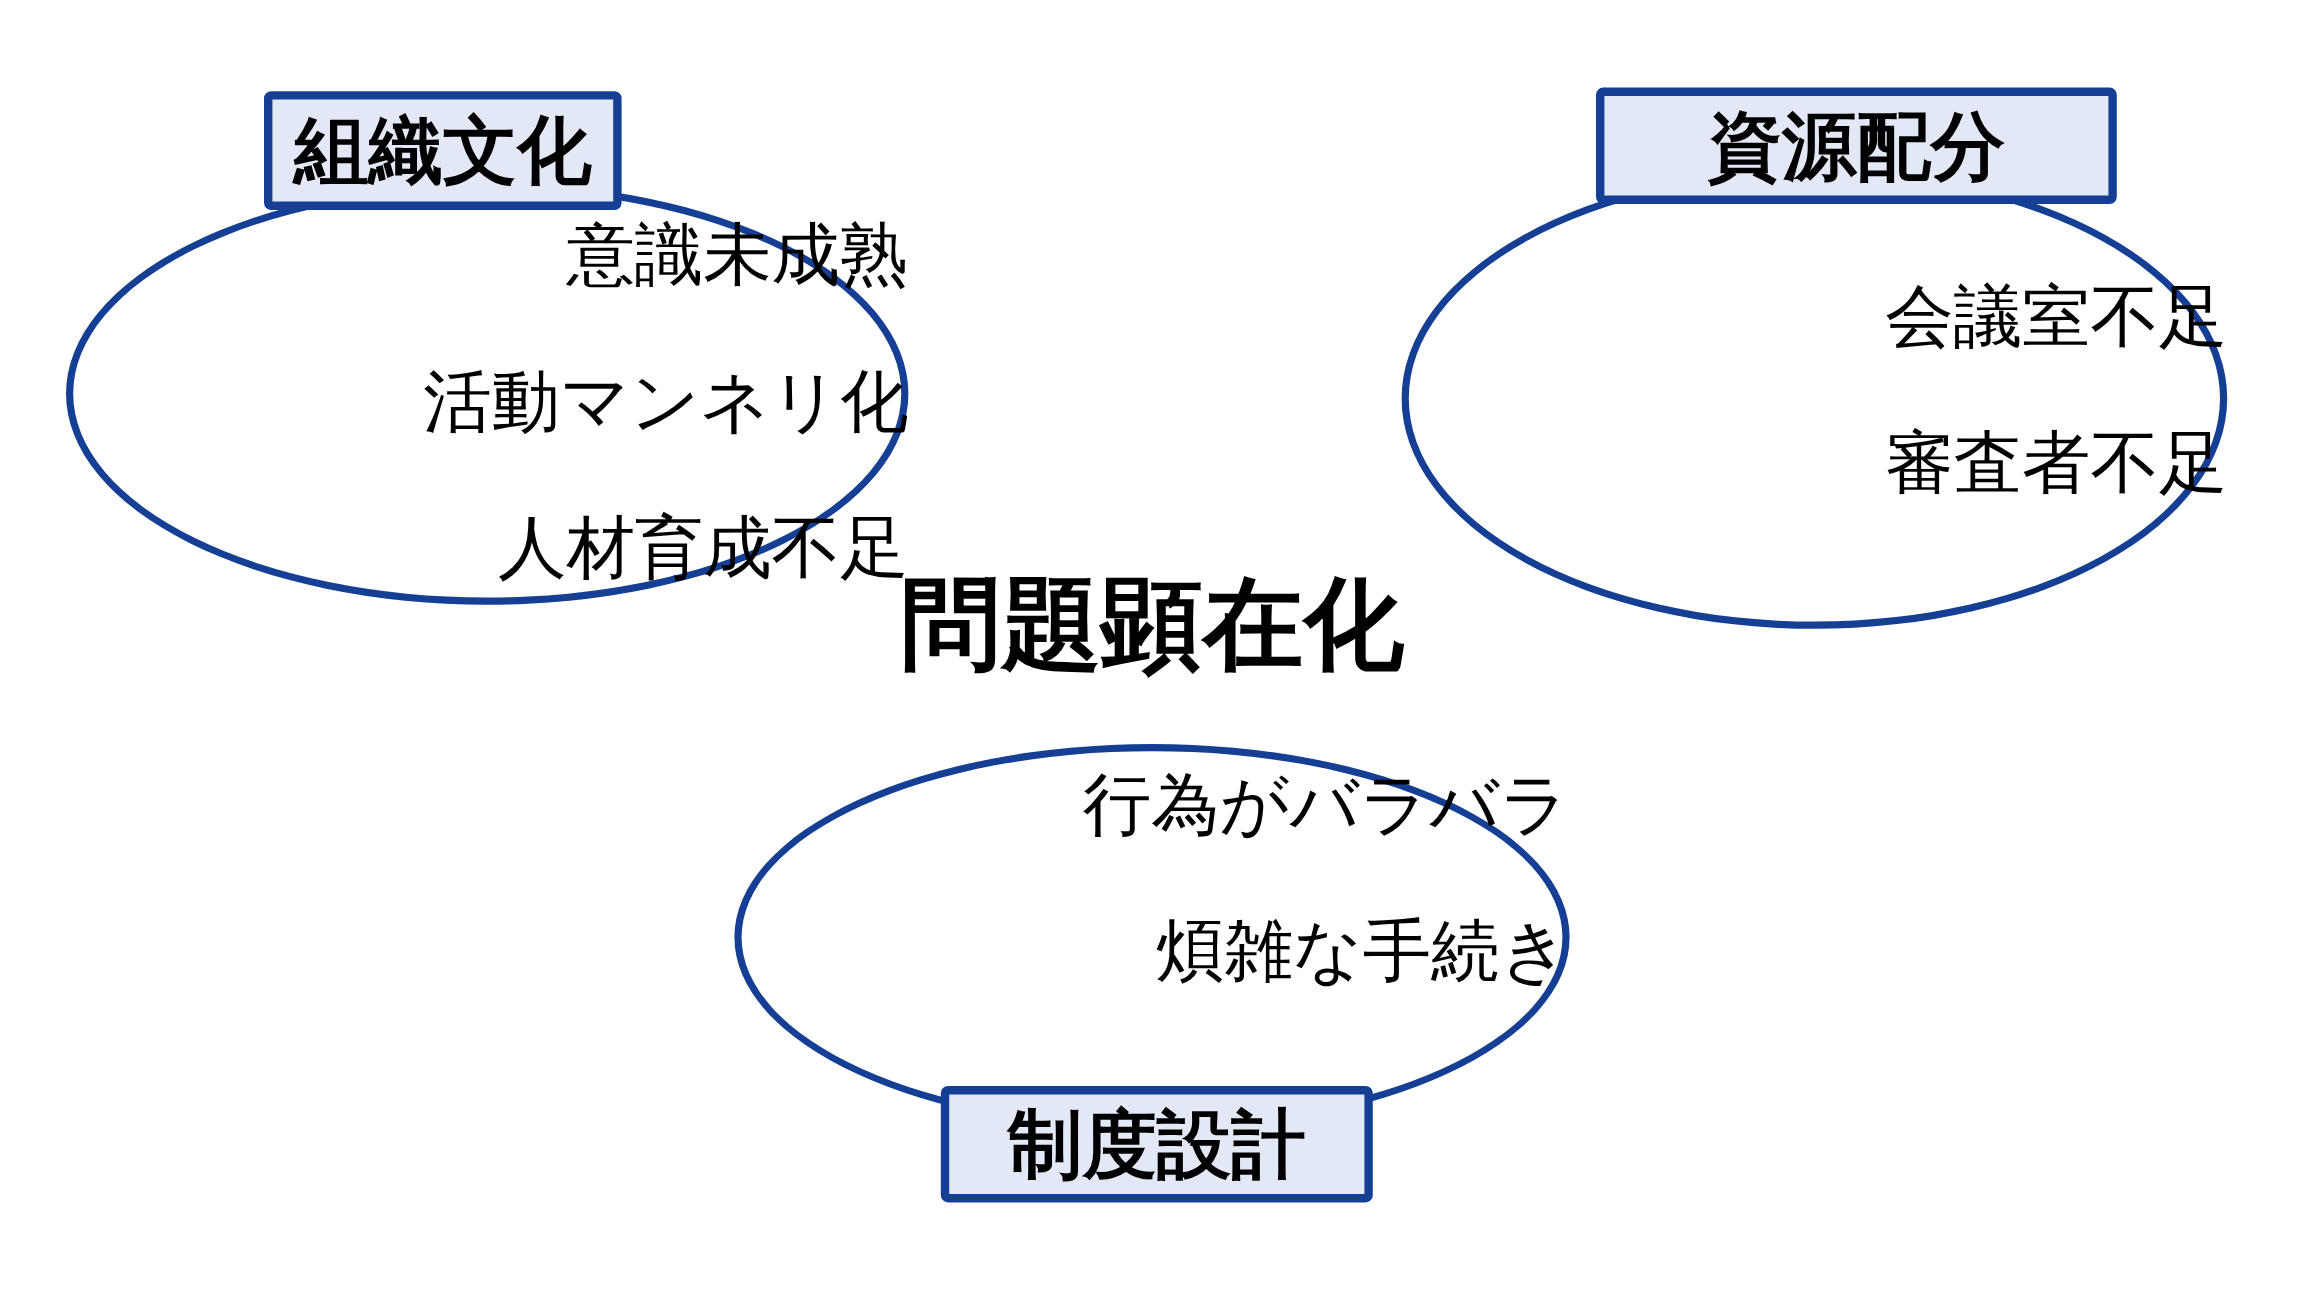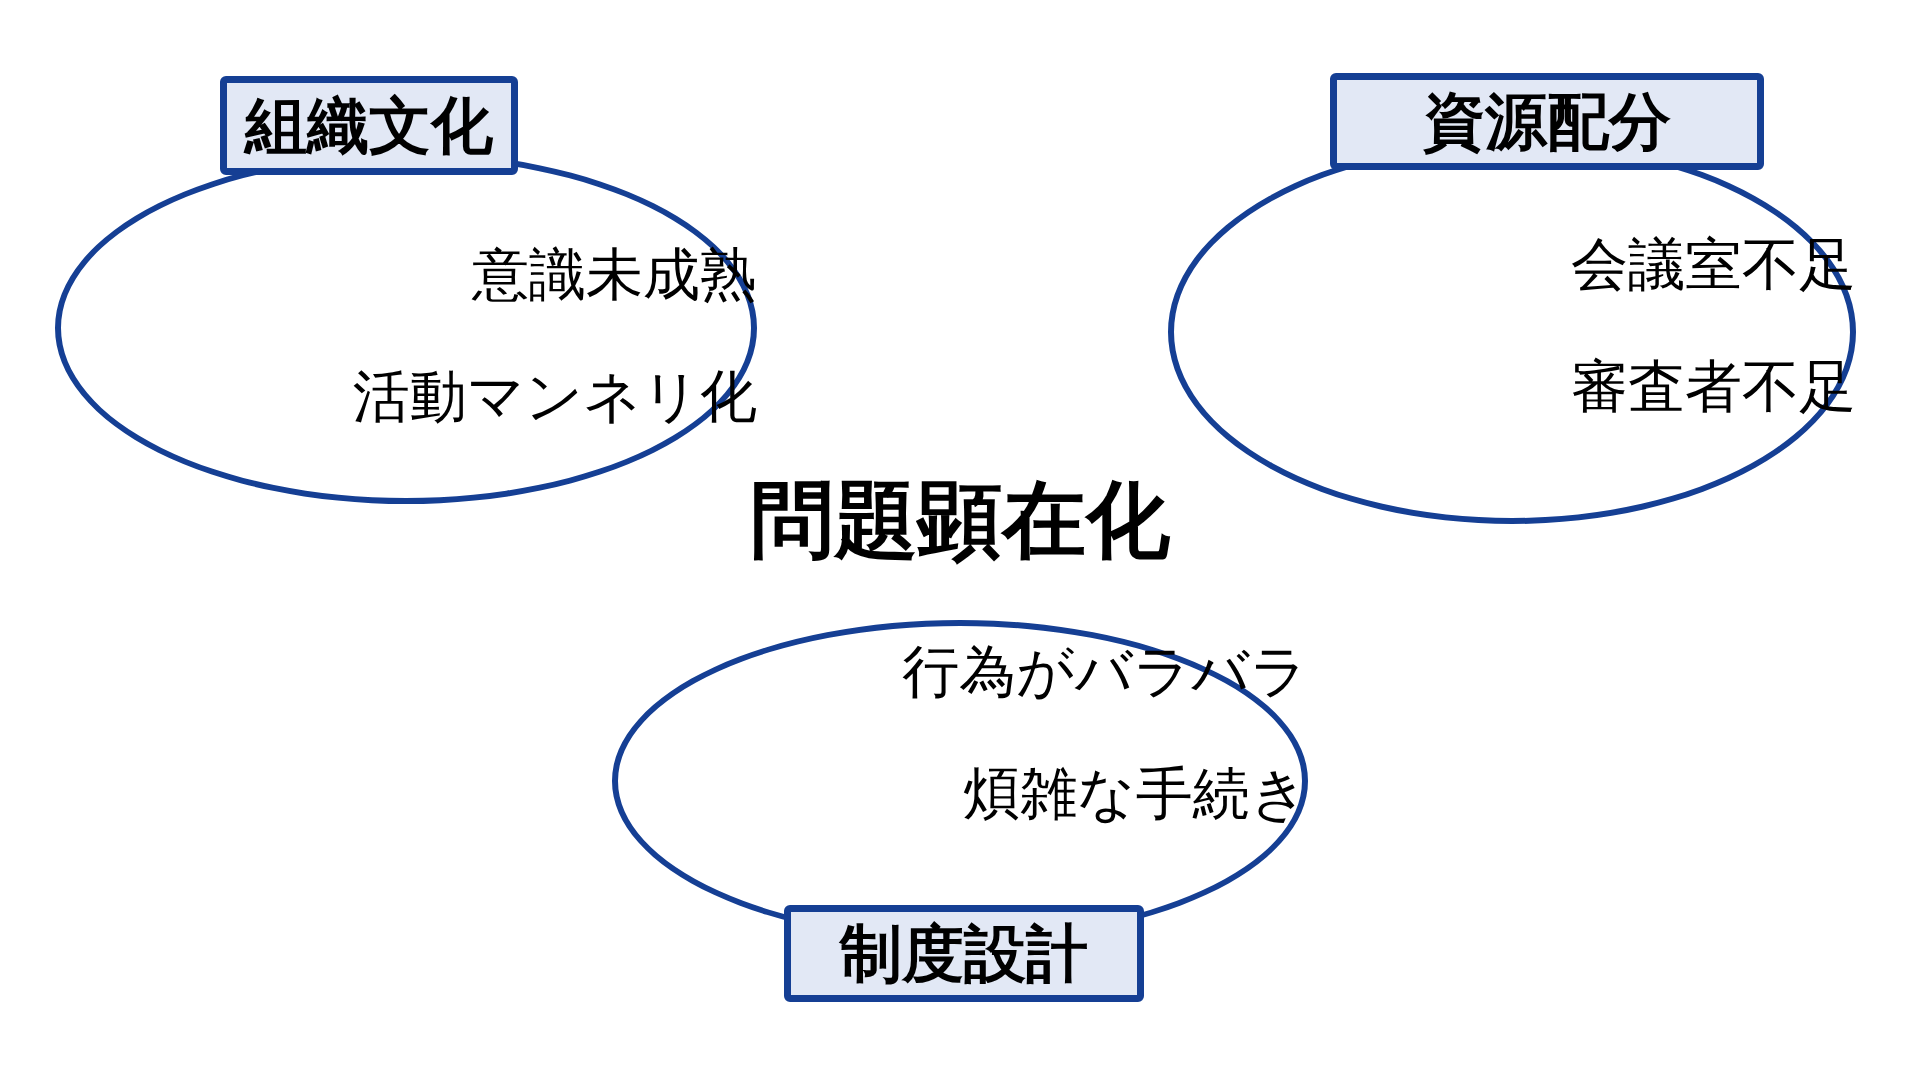--- a/index.html
+++ b/index.html
@@ -77,20 +77,21 @@
 </style>
 </head>
 <body>
 
 <div id="canvas">
 
   <div class="ellipse" id="ellipse-1"></div>
   <div class="items" id="items-1">
     <div class="item">意識未成熟</div>
     <div class="item">活動マンネリ化</div>
+    <div class="item">人材育成不足</div>
   </div>
   <div class="label-box" id="box-1">
     <span>組織文化</span>
   </div>
 
   <div class="ellipse" id="ellipse-2"></div>
   <div class="items" id="items-2">
     <div class="item">会議室不足</div>
     <div class="item">審査者不足</div>
   </div>

